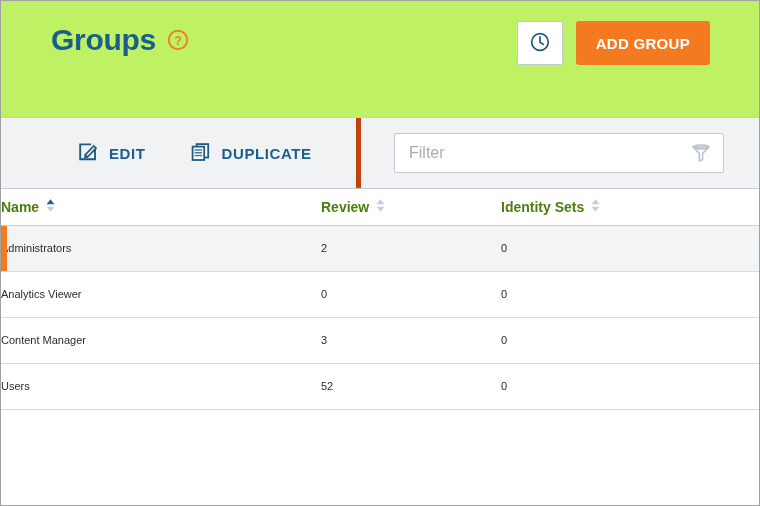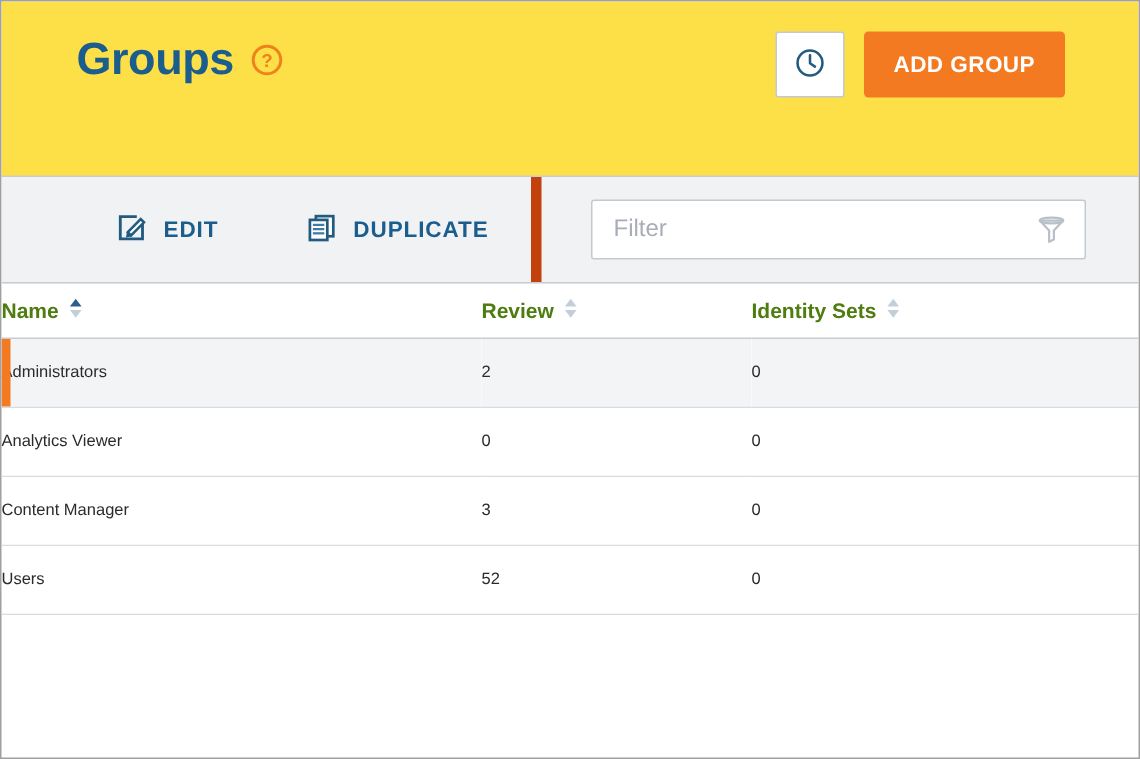--- a/index.html
+++ b/index.html
@@ -20,21 +20,21 @@
     border: 1px solid #a0a0a0;
     background: #ffffff;
     overflow: hidden;
   }
 
   
   .page-header {
     box-sizing: border-box;
     height: 117px;
     padding: 24px 24px 0 50px;
-    background: #fde047;
+    background: #bef264;
     border-bottom: 1px solid #c7ccd4;
     position: relative;
   }
   .title-row {
     display: flex;
     align-items: center;
     gap: 11px;
   }
   .page-title {
     font-size: 30px;
@@ -104,23 +104,23 @@
     display: flex;
     align-items: center;
     position: relative;
   }
   .toolbar-actions {
     box-sizing: border-box;
     height: 100%;
     width: 360px;
     display: flex;
     align-items: center;
-    gap: 58px;
+    gap: 44px;
     padding-left: 76px;
-    border-right: 7px solid #c2410c;
+    border-right: 5px solid #c2410c;
   }
   .tool-btn {
     display: flex;
     align-items: center;
     gap: 11px;
     background: none;
     border: none;
     padding: 0;
     cursor: pointer;
     color: #1b5e8e;

